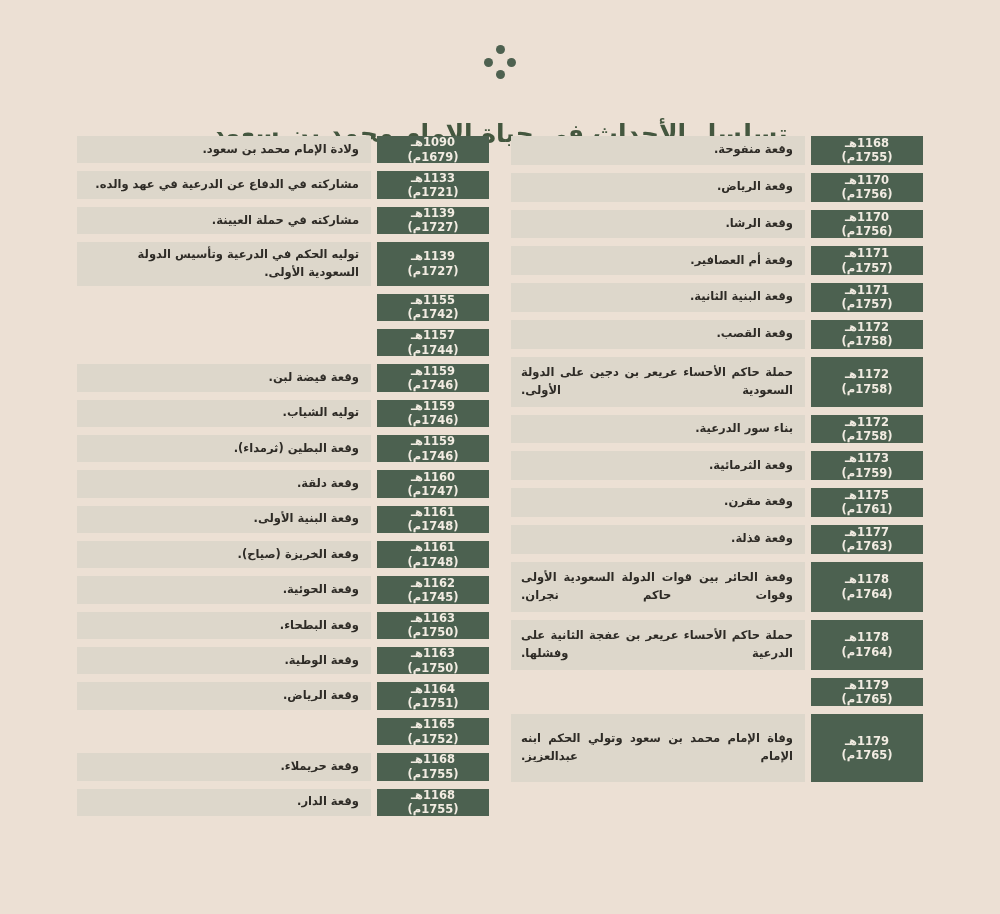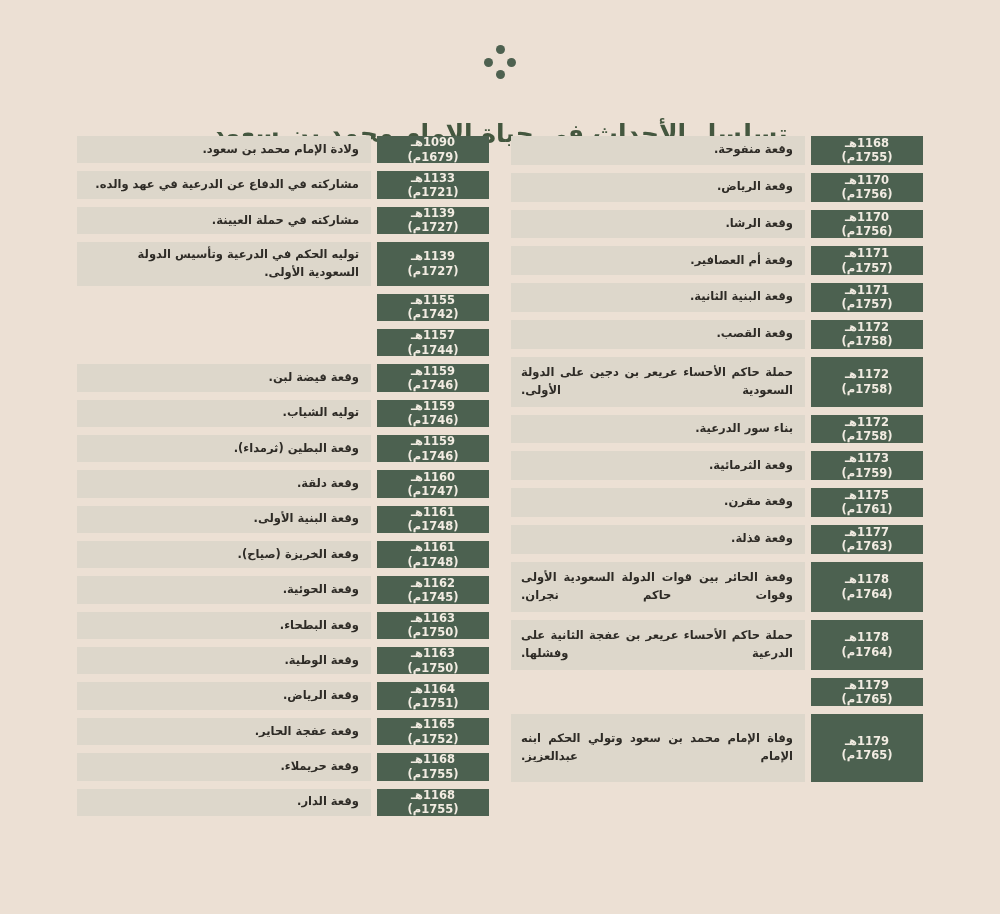--- a/index.html
+++ b/index.html
@@ -254,21 +254,20 @@
       <div class="row single">
         <div class="date-chip">1163هـ (1750م)</div>
         <div class="event-bar">وقعة الوطية.</div>
       </div>
       <div class="row single">
         <div class="date-chip">1164هـ (1751م)</div>
         <div class="event-bar">وقعة الرياض.</div>
       </div>
       <div class="row single">
         <div class="date-chip">1165هـ (1752م)</div>
-        <div class="event-bar">وقعة عفجة الحاير.</div>
       </div>
       <div class="row single">
         <div class="date-chip">1168هـ (1755م)</div>
         <div class="event-bar">وقعة حريملاء.</div>
       </div>
       <div class="row single">
         <div class="date-chip">1168هـ (1755م)</div>
         <div class="event-bar">وقعة الدار.</div>
       </div>
     </div>

